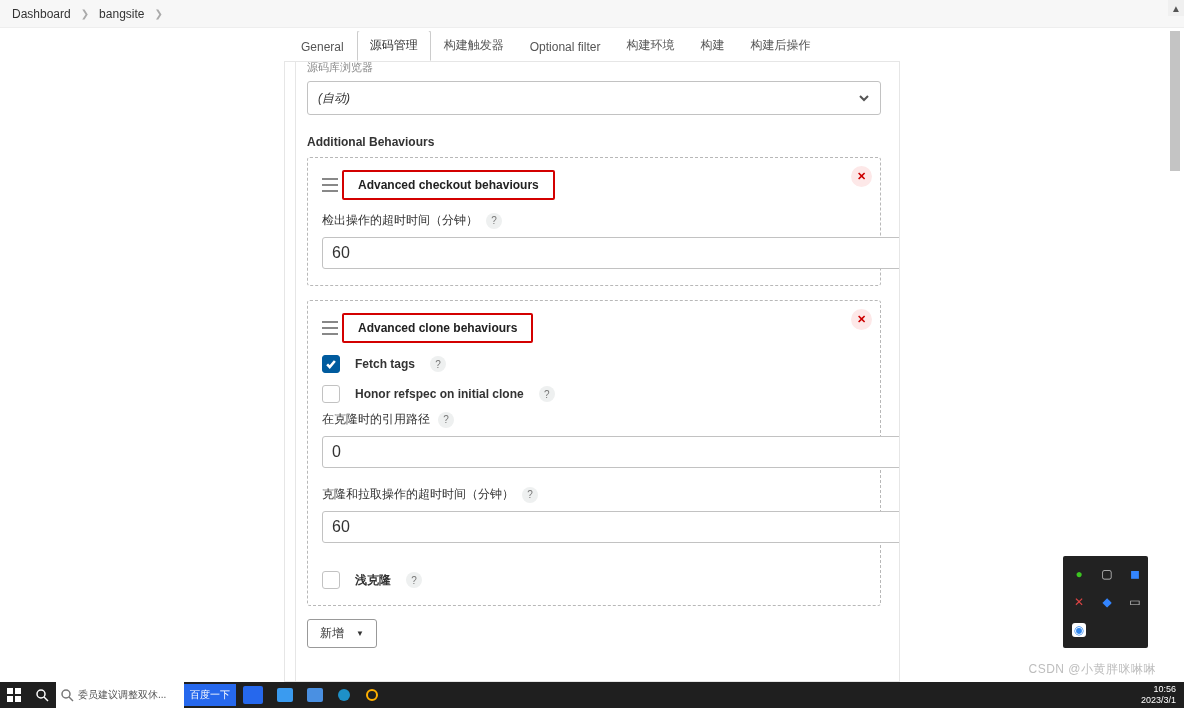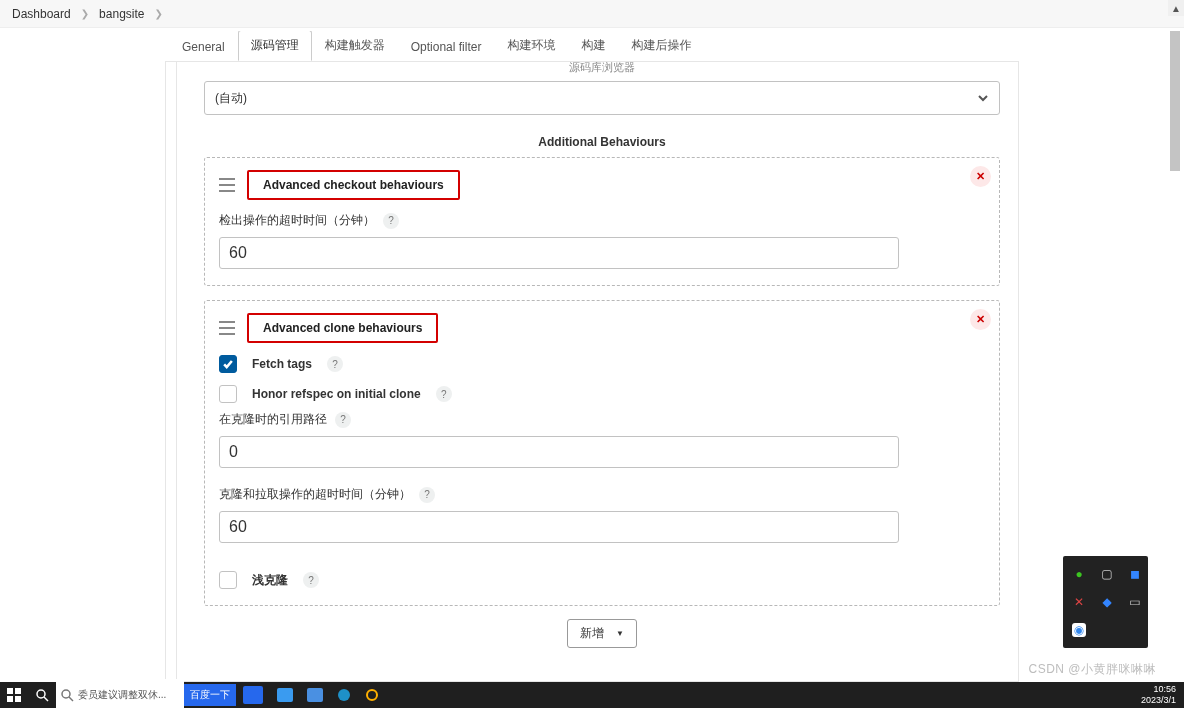--- a/index.html
+++ b/index.html
@@ -34,21 +34,21 @@
   }
   .scrollbar-outer {
     position:absolute; right:4px; top:0; bottom:0; width:10px;
   }
   .scrollbar-outer .thumb {
     position:absolute; top:0; height:140px; width:100%;
     background:#c4c4c4; border-radius:0;
   }
 
   .column {
-    width:854px;
+    width:616px;
     margin-top:0;
     display:flex; flex-direction:column;
     position:relative;
   }
 
   
   .tabs {
     display:flex; gap:0; height:30px;
     align-items:flex-end; padding-left:4px;
   }
@@ -58,51 +58,50 @@
   }
   .tab.active {
     border:1px solid #ccc; border-bottom:1px solid #fff;
     background:#fff; font-weight:500; color:#333;
     border-radius:3px 3px 0 0;
   }
 
   .panel {
     border:1px solid #e6e6e6;
     border-top:1px solid #e6e6e6;
-    padding:0 18px 18px 38px;
+    padding:0 18px 18px 22px;
     position:relative;
     height:624px;
     overflow:hidden;
-    text-align:center;
   }
   
   .panel .left-gutter {
     position:absolute; left:10px; top:0; bottom:0;
     border-left:1px solid #e6e6e6;
   }
 
   .clip-label { font-size:11px; color:#8a8a8a; margin-top:-2px; }
 
   .select-row {
     margin-top:6px;
     height:34px; border:1px solid #c2c2c2; border-radius:3px;
     display:flex; align-items:center; justify-content:space-between;
-    padding:0 10px; font-size:12px; cursor:pointer;
+    padding:0 10px; font-size:12px; cursor:pointer;font-style:italic;
   }
   .chevron { width:12px; height:12px; }
   .chevron svg { width:12px; height:12px; stroke:#555; fill:none; stroke-width:2; }
 
   .section-title { font-size:12px; font-weight:bold; color:#333; margin-top:20px; }
 
   .behaviour {
     border:1px dashed #b8b8b8; border-radius:3px;
     padding:12px 14px 16px 14px; margin-top:8px; position:relative;
   }
   .behaviour .hdr {
-    display:flex; align-items:center; gap:12px;
+    display:flex; align-items:center; gap:4px;
   }
   .drag-handle {
     width:16px; height:14px; display:flex; flex-direction:column; justify-content:space-between;
     cursor:grab;
   }
   .drag-handle span { height:2px; background:#888; display:block; }
 
   .hdr-title {
     font-weight:bold; font-size:12px; color:#222;
     border:2px solid #d30000;

